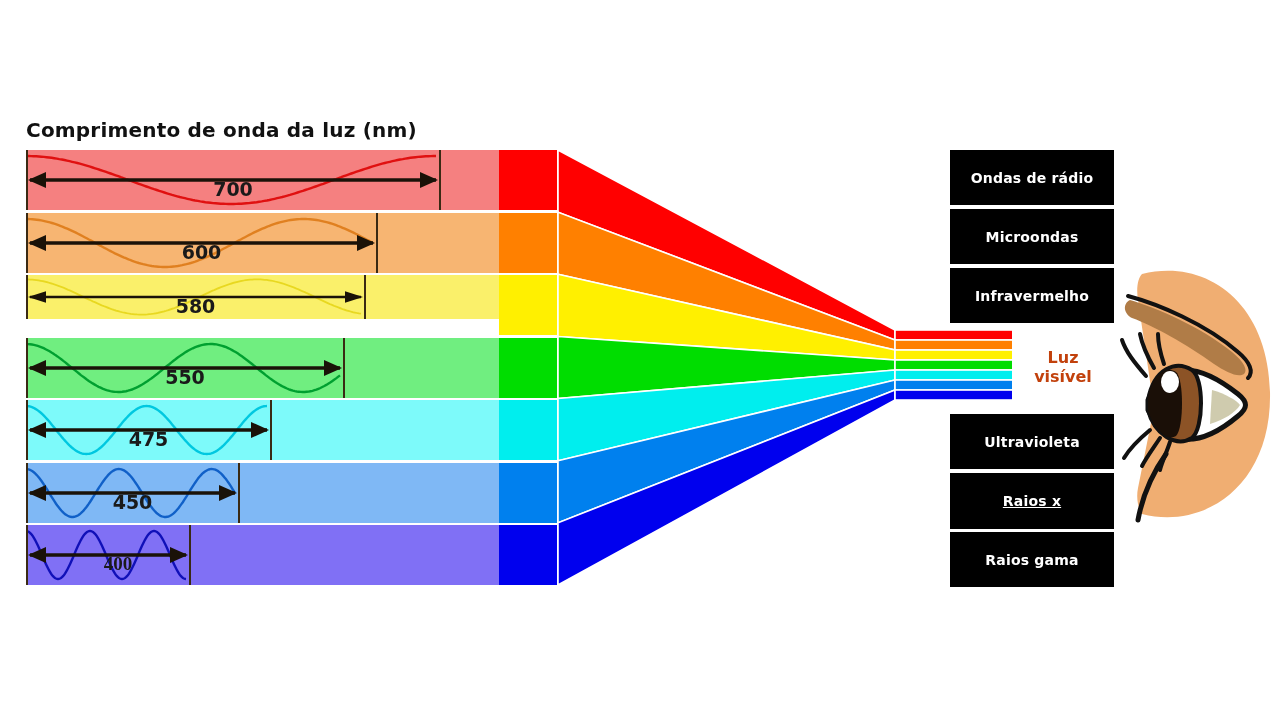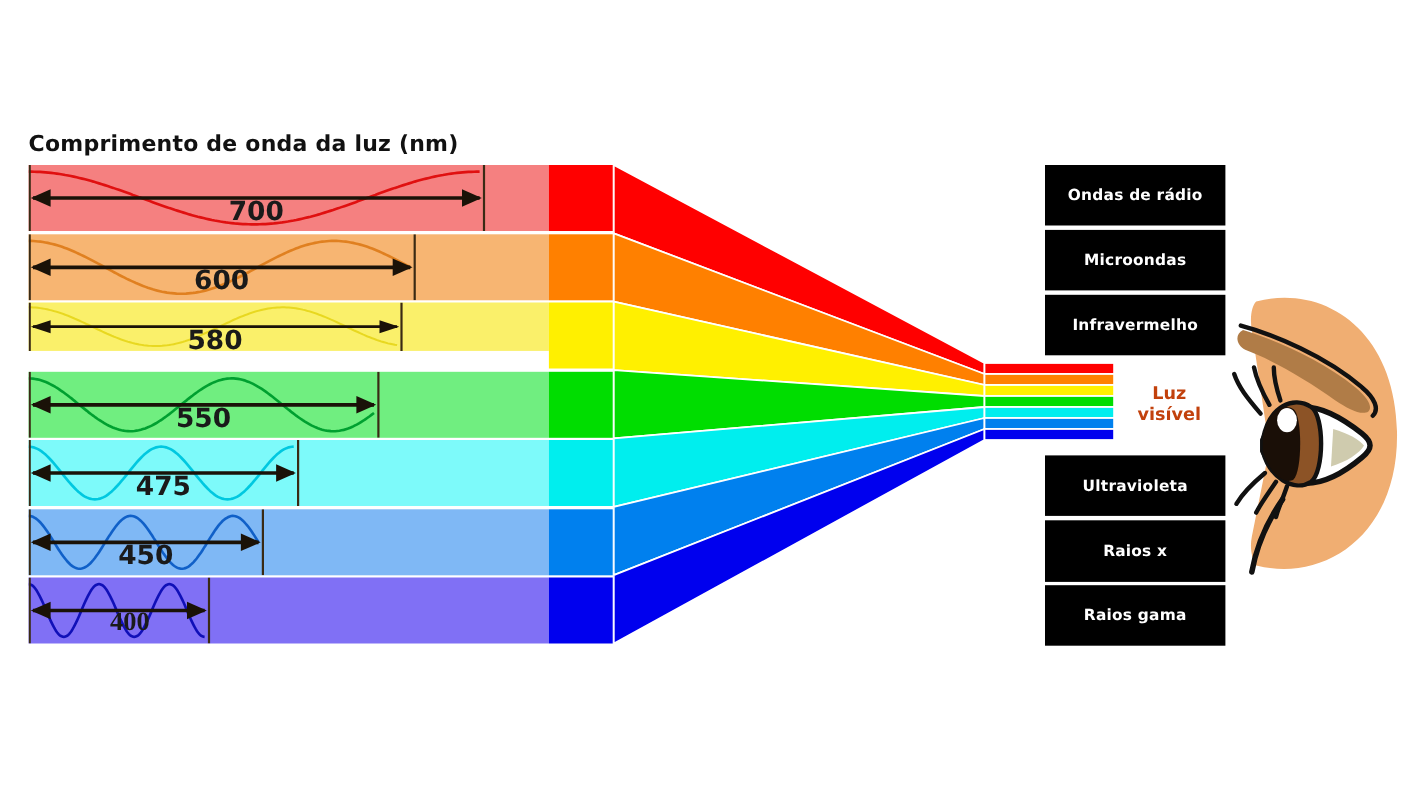--- a/index.html
+++ b/index.html
@@ -46,21 +46,21 @@
   .bar-svg {
     position: absolute;
     left: 0;
     top: 0;
     width: 473px;
     height: 100%;
     display: block;
   }
   .bar-label {
     position: absolute;
-    font-size: 24px;
+    font-size: 19px;
     font-weight: bold;
     color: #1a1a1a;
     text-align: center;
     top: 50%;
     transform: translateY(-2px);
     pointer-events: none;
   }
 
   
   #satcol {
@@ -267,18 +267,18 @@
       <path d="M 62 194 C 58 206 54 214 52 222" fill="none" stroke="#111111" stroke-width="4" stroke-linecap="round"></path>
 
       <path d="M 58 206 C 44 226 34 250 30 272" fill="none" stroke="#111111" stroke-width="5" stroke-linecap="round"></path>
     </svg>
   </div>
 
 <div class="em-label" style="top: 150px; height: 55px;">Ondas de rádio</div>
     <div class="em-label" style="top: 268px; height: 55px;">Infravermelho</div>
     <div class="em-label" style="top: 209px; height: 55px;">Microondas</div>
     <div class="em-label" style="top: 414px; height: 55px;">Ultravioleta</div>
-    <div class="em-label" style="top: 473px; height: 56px;">Raios x</div>
+    <div class="em-label" style="top: 473px; height: 56px; text-decoration: underline;">Raios x</div>
     <div class="em-label" style="top: 532px; height: 55px;">Raios gama</div>
     <div class="em-visible" style="top: 327px; height: 80px; width: 102px;">
       <div>Luz<br>visível</div>
     </div>
   </div>
 
 </body></html>

